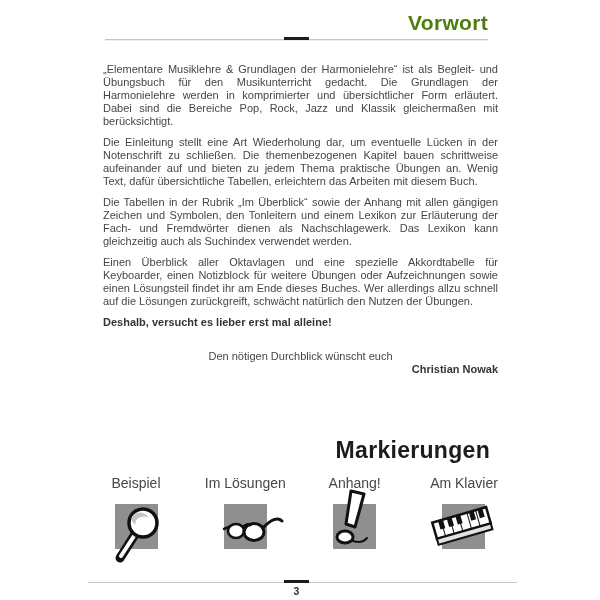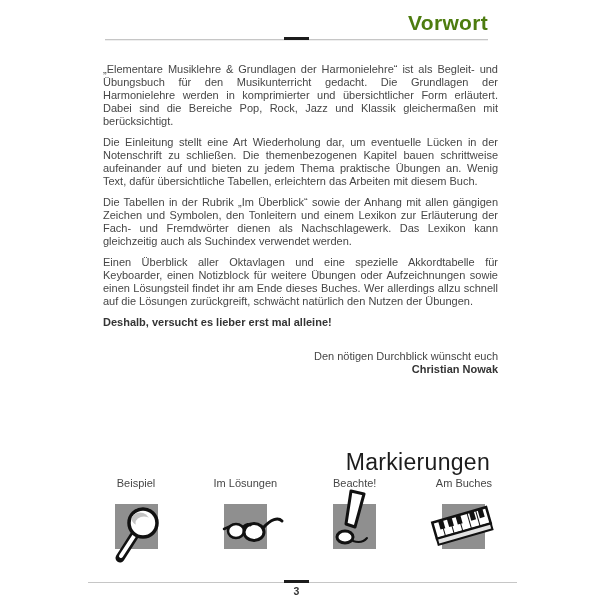--- a/index.html
+++ b/index.html
@@ -19,33 +19,33 @@
   }
   .rule-dash{position:absolute;width:25px;height:3px;background:#1c1c1c;}
   .dash-top{top:37px;left:284px;}
   .dash-bottom{top:580px;left:284px;}
   .body-text{
     position:absolute;top:63px;left:103px;width:395px;
     font-size:11px;line-height:13px;text-align:justify;color:#464646;
   }
   .body-text p{margin:0 0 8px 0;}
   .emphasis{font-weight:bold;color:#343434;}
-  .signoff{margin-top:21px !important;margin-bottom:0 !important;text-align:right;}
+  .signoff{margin-top:21px !important;margin-bottom:0 !important;text-align:center;}
   .author{font-weight:bold;color:#343434;margin:0 !important;text-align:right;}
   .section-title{
     position:absolute;top:437px;right:110px;
-    font-size:23px;font-weight:normal;color:#1c1c1c;letter-spacing:.3px;margin-top:12px;
+    font-size:23px;font-weight:bold;color:#1c1c1c;letter-spacing:.3px;
   }
   .markers{
     position:absolute;top:477px;left:100px;width:400px;
     display:flex;justify-content:space-between;
   }
   .marker{width:72px;display:flex;flex-direction:column;align-items:center;}
   .marker-label{
-    font-size:11px;line-height:13px;color:#464646;
+    font-size:14px;line-height:13px;color:#464646;
     margin-bottom:14px;white-space:nowrap;
   }
   .icon-box{position:relative;width:43px;height:45px;background:#8f8f8f;}
   .icon-box svg{position:absolute;left:-13px;top:-16px;overflow:visible;}
   .footer-rule{
     position:absolute;top:582px;left:88px;width:429px;height:1px;
     background:#c6c6c6;
   }
   .page-number{
     position:absolute;top:585px;left:284px;width:25px;text-align:center;
@@ -96,32 +96,32 @@
           <ellipse cx="25" cy="43" rx="8" ry="7" fill="#fff" stroke="#111" stroke-width="2.5"></ellipse>
           <ellipse cx="43" cy="44" rx="10" ry="8.5" fill="#fff" stroke="#111" stroke-width="3"></ellipse>
           <path d="M32,39 Q37,34 40,38" fill="none" stroke="#111" stroke-width="2.5"></path>
           <path d="M52,40 C60,31 67,29 71,33" fill="none" stroke="#111" stroke-width="3" stroke-linecap="round"></path>
         </svg>
       </div>
     </div>
 
 
     <div class="marker">
-      <div class="marker-label">Beachte!</div>
+      <div class="marker-label">Anhang!</div>
       <div class="icon-box">
         <svg width="70" height="76" viewBox="0 0 70 76">
           <polygon points="31,3 44,6 35,39 26,36" fill="#fff" stroke="#111" stroke-width="3" stroke-linejoin="round"></polygon>
           <ellipse cx="25" cy="49" rx="8" ry="6" fill="#fff" stroke="#111" stroke-width="3"></ellipse>
           <path d="M33,53 q9,3 14,-3" fill="none" stroke="#111" stroke-width="2" stroke-linecap="round"></path>
         </svg>
       </div>
     </div>
 
     <div class="marker">
-      <div class="marker-label">Am Buches</div>
+      <div class="marker-label">Am Klavier</div>
       <div class="icon-box">
         <svg width="70" height="76" viewBox="0 0 70 76">
           <g transform="rotate(-16 35 40)">
             <rect x="6" y="26" width="56" height="17" fill="#fff" stroke="#111" stroke-width="2.5"></rect>
             <rect x="6" y="43" width="56" height="6" fill="#e2e2e2" stroke="#111" stroke-width="2"></rect>
             <line x1="15" y1="26" x2="15" y2="43" stroke="#111" stroke-width="1"></line>
             <line x1="24" y1="26" x2="24" y2="43" stroke="#111" stroke-width="1"></line>
             <line x1="33" y1="26" x2="33" y2="43" stroke="#111" stroke-width="1"></line>
             <line x1="42" y1="26" x2="42" y2="43" stroke="#111" stroke-width="1"></line>
             <line x1="51" y1="26" x2="51" y2="43" stroke="#111" stroke-width="1"></line>

